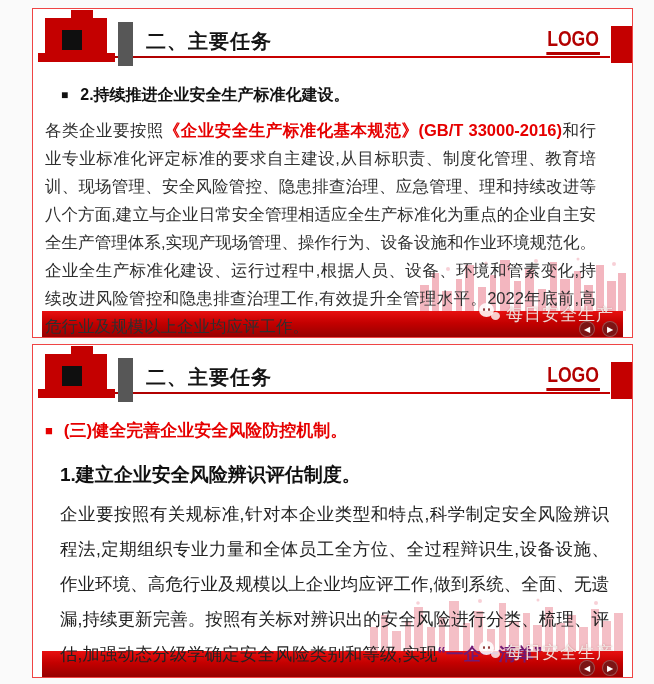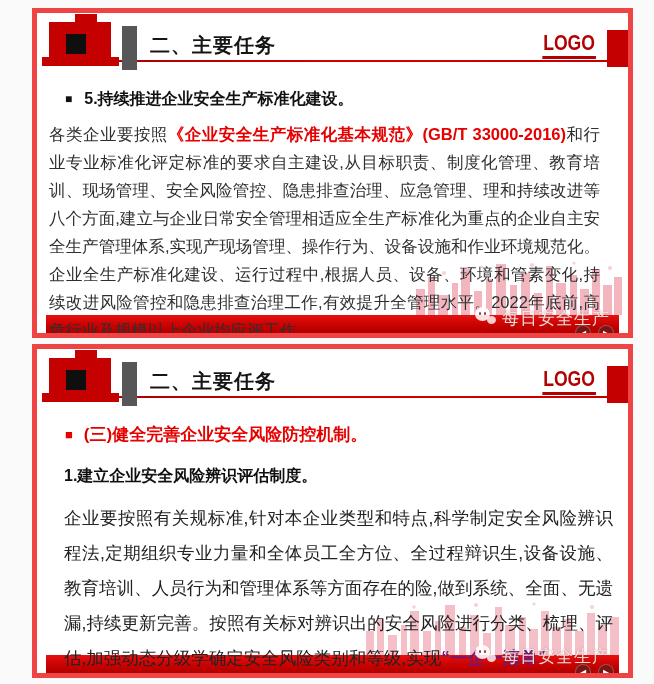--- a/index.html
+++ b/index.html
@@ -9,21 +9,21 @@
   }
   html,body{margin:0;padding:0;}
   body{
     width:654px;height:684px;
     background:#fafafa;
     font-family:"Liberation Sans","DejaVu Sans",sans-serif;
     position:relative;overflow:hidden;
   }
   .slide{
     position:absolute;left:32px;width:601px;background:#fff;
-    border:5px solid #ef4444;box-sizing:border-box;overflow:hidden;
+    border:1px solid #ef4444;box-sizing:border-box;overflow:hidden;
   }
   #slide1{top:8px;height:330px;}
   #slide2{top:344px;height:334px;}
 
   
   .hline{position:absolute;top:47px;left:5px;width:572px;height:2px;
     background:linear-gradient(90deg,#9c0000,#d40000 55%,#c00000);}
   .deco-main{position:absolute;left:12px;top:9px;width:62px;height:41px;background:var(--red);}
   .deco-notch{position:absolute;left:38px;top:1px;width:22px;height:10px;background:var(--red);}
   .deco-base{position:absolute;left:5px;top:44px;width:77px;height:9px;background:var(--red);}
@@ -37,23 +37,23 @@
   .corner-square{position:absolute;right:0;top:17px;width:21px;height:37px;background:var(--red);}
 
   
   .h1-row{position:absolute;left:28px;top:76px;font-size:16px;font-weight:bold;color:#111;}
   .h1-row .bullet{font-size:12px;margin-right:12px;color:#111;vertical-align:1px;}
   .para1{position:absolute;left:12px;top:107px;width:551px;font-size:16.5px;line-height:28px;
     color:#2f2f2f;text-align:justify;z-index:3;}
   .red-strong{color:var(--text-red);font-weight:bold;}
 
   
-  .h2-red{position:absolute;left:28px;top:74px;font-size:17px;font-weight:bold;color:var(--text-red);}
+  .h2-red{position:absolute;left:12px;top:74px;font-size:17px;font-weight:bold;color:var(--text-red);}
   .h2-red .bullet{font-size:13px;margin-right:11px;vertical-align:1px;}
-  .h2-sub{position:absolute;left:27px;top:117px;font-size:16px;font-weight:bold;color:#101010;}
+  .h2-sub{position:absolute;left:27px;top:117px;font-size:19px;font-weight:bold;color:#101010;}
   .para2{position:absolute;left:27px;top:152px;width:549px;font-size:17.5px;line-height:35px;
     color:#222;text-align:justify;z-index:3;}
   .bold-quote{font-weight:bold;color:#701a75;}
 
   
   .banner{position:absolute;left:9px;right:9px;height:26px;z-index:2;
     background:linear-gradient(180deg,#e81010,#c40000 45%,#970000);}
   #slide1 .banner{top:302px;}
   #slide2 .banner{top:306px;}
 
@@ -91,21 +91,21 @@
   <div class="deco-notch"></div>
   <div class="deco-main"></div>
   <div class="deco-base"></div>
   <div class="deco-black"></div>
   <div class="deco-gray"></div>
   <div class="slide-title">二、主要任务</div>
   <div class="logo">LOGO</div>
   <div class="corner-square"></div>
 
   <div class="h1-row">
-    <span class="bullet">■</span><span>5.持续推进企业安全生产标准化建设。</span>
+    <span class="bullet">■</span><span>2.持续推进企业安全生产标准化建设。</span>
   </div>
 
   <div class="para1">
     <span>各类企业要按照</span><span class="red-strong">《企业安全生产标准化基本规范》(GB/T 33000-2016)</span><span>和行业专业标准化评定标准的要求自主建设,从目标职责、制度化管理、教育培训、现场管理、安全风险管控、隐患排查治理、应急管理、理和持续改进等八个方面,建立与企业日常安全管理相适应全生产标准化为重点的企业自主安全生产管理体系,实现产现场管理、操作行为、设备设施和作业环境规范化。企业全生产标准化建设、运行过程中,根据人员、设备、环境和管素变化,持续改进风险管控和隐患排查治理工作,有效提升全管理水平。2022年底前,高危行业及规模以上企业均应评工作。</span>
   </div>
 
   <svg class="skyline" width="212" height="56" viewBox="0 0 212 56">
     <g fill="#ec8b99" opacity="0.62">
       <rect x="2" y="30" width="9" height="26"></rect>
         <rect x="14" y="18" width="7" height="38"></rect>
@@ -164,21 +164,21 @@
   <div class="logo">LOGO</div>
   <div class="corner-square"></div>
 
   <div class="h2-red">
     <span class="bullet">■</span><span>(三)健全完善企业安全风险防控机制。</span>
   </div>
 
   <div class="h2-sub">1.建立企业安全风险辨识评估制度。</div>
 
   <div class="para2">
-    <span>企业要按照有关规标准,针对本企业类型和特点,科学制定安全风险辨识程法,定期组织专业力量和全体员工全方位、全过程辩识生,设备设施、教育培训、人员行为和管理体系等方面存在的险,做到系统、全面、无遗漏,持续更新完善。按照有关标对辨识出的安全风险进行分类、梳理、评估,加强动态分级学确定安全风险类别和等级,实现</span><span class="bold-quote">“一企一清单”</span>
+    <span>企业要按照有关规标准,针对本企业类型和特点,科学制定安全风险辨识程法,定期组织专业力量和全体员工全方位、全过程辩识生,设备设施、作业环境、高危行业及规模以上企业均应评工作,做到系统、全面、无遗漏,持续更新完善。按照有关标对辨识出的安全风险进行分类、梳理、评估,加强动态分级学确定安全风险类别和等级,实现</span><span class="bold-quote">“一企一清单”</span>
   </div>
 
   <svg class="skyline" width="262" height="56" viewBox="0 0 262 56">
     <g fill="#ec8b99" opacity="0.55">
       <rect x="2" y="32" width="8" height="24"></rect>
         <rect x="13" y="20" width="7" height="36"></rect>
       <rect x="24" y="36" width="9" height="20"></rect>
         <rect x="37" y="26" width="6" height="30"></rect>
       <rect x="46" y="12" width="9" height="44"></rect>
         <rect x="59" y="32" width="8" height="24"></rect>

